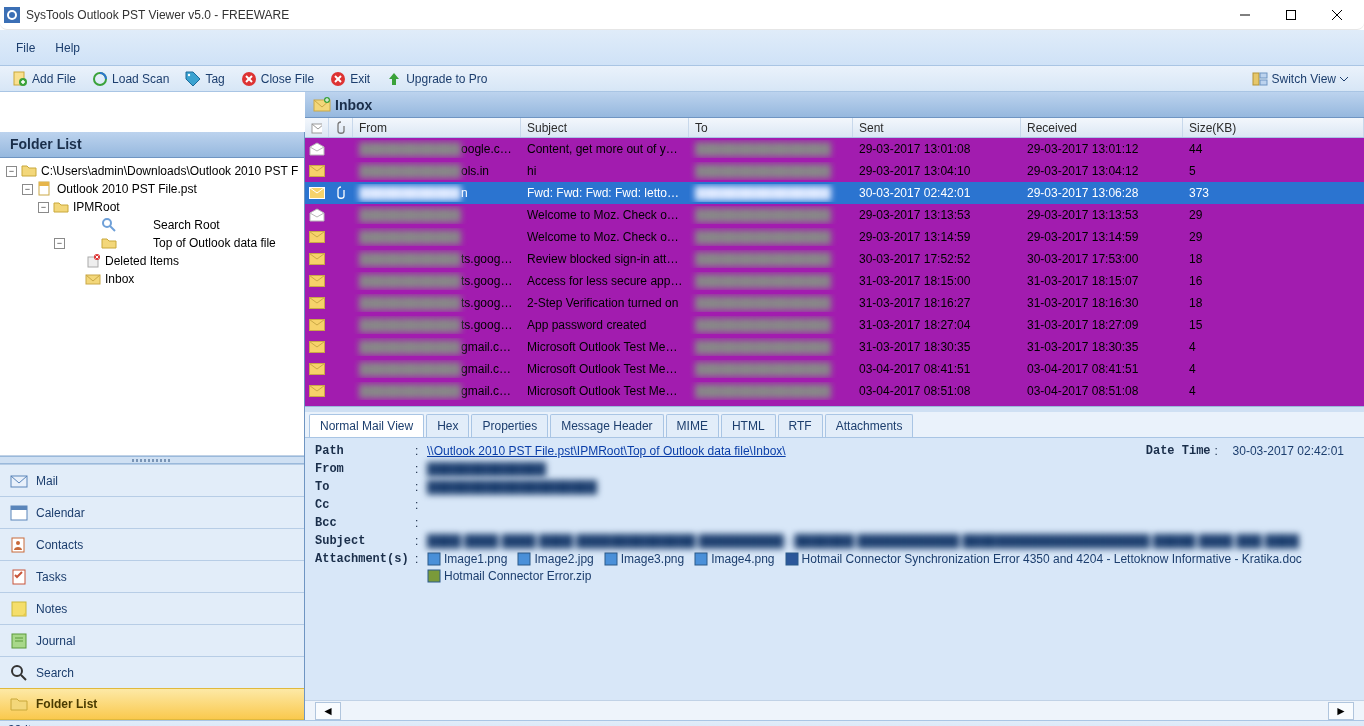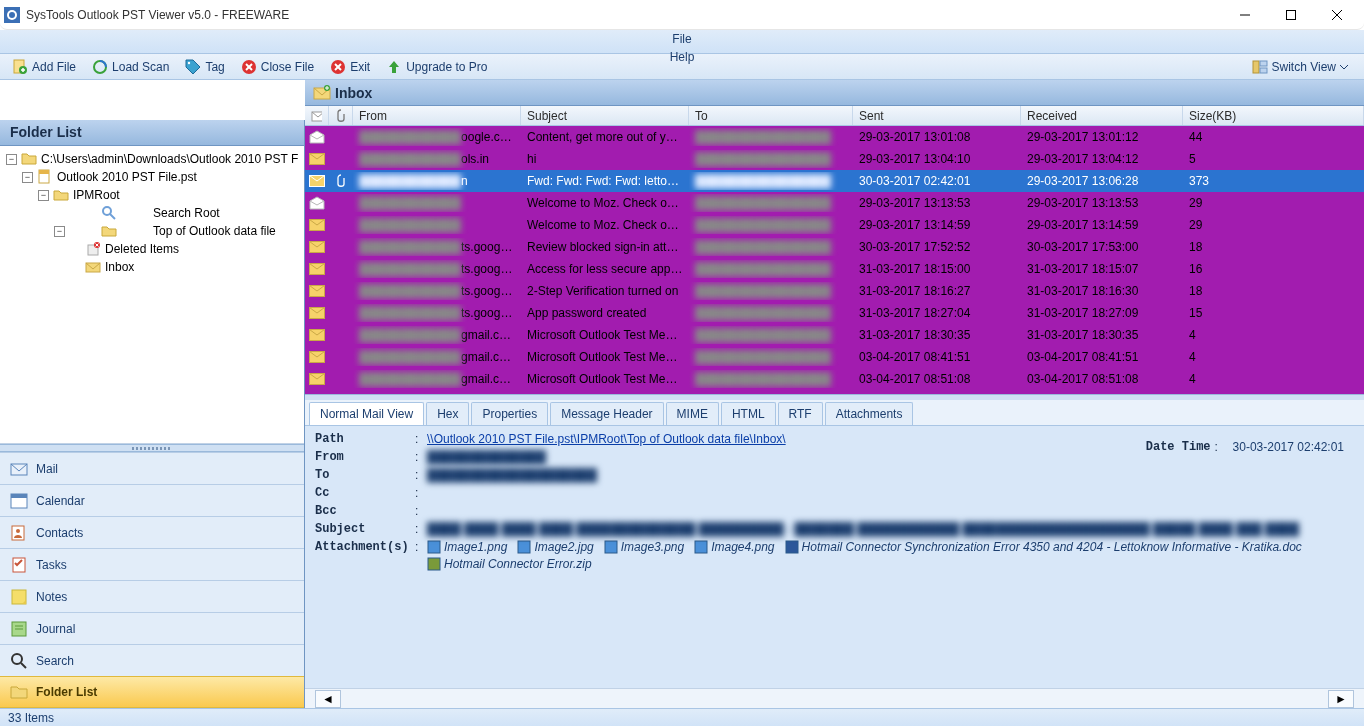--- a/index.html
+++ b/index.html
@@ -5,21 +5,21 @@
 * { box-sizing: border-box; margin: 0; padding: 0; font-family: "Segoe UI", Tahoma, sans-serif; font-size: 12px; }
 html, body { width: 1364px; height: 726px; overflow: hidden; background: #fff; }
 
 
 .titlebar { height: 30px; background: #fff; display: flex; align-items: center; padding: 0 4px; border-bottom: 1px solid #e6e6e6; border-radius: 7px; }
 .titlebar .app-icon { width: 16px; height: 16px; margin-right: 6px; }
 .titlebar .title { flex: 1; color: #333; }
 .titlebar .winbtn { width: 46px; height: 30px; display: flex; align-items: center; justify-content: center; color: #000; }
 
 
-.menubar { height: 24px; background: linear-gradient(#e0ecf9, #cfe2f7); display: flex; align-items: center; padding: 0 6px; border-bottom: 1px solid #a9c5e4; flex-direction: column; }
+.menubar { height: 36px; background: linear-gradient(#e0ecf9, #cfe2f7); display: flex; align-items: center; padding: 0 6px; border-bottom: 1px solid #a9c5e4; }
 .menubar .mitem { padding: 2px 10px; color: #1c3e6e; cursor: pointer; }
 
 
 .toolbar { height: 26px; background: linear-gradient(#eaf2fb, #d7e6f6); display: flex; align-items: center; padding: 0 6px; border-bottom: 1px solid #a9c5e4; }
 .tool { display: flex; align-items: center; padding: 2px 6px; margin-right: 4px; cursor: pointer; color: #1c3e6e; }
 .tool .ti { width: 16px; height: 16px; margin-right: 4px; }
 .toolbar .tspacer { flex: 1; }
 
 
 .main { display: flex; height: 628px; }
@@ -86,23 +86,23 @@
 .tab.active{ background:#fff;}
 
 
 .detail { flex:1; background:#d8e7f8; padding:6px 10px; position:relative; overflow:auto;}
 .drow { display:flex; margin-bottom:4px;}
 .dlabel { width:100px; font-weight:bold; color:#1a2e4a;font-family:Liberation Mono, monospace;}
 .dcolon{width:12px; color:#1a2e4a;}
 .dval { flex:1; color:#1c3e6e;}
 .dval a{color:#0a3ea8; text-decoration:underline;}
 .dval .plain{text-decoration:none; color:#0a3ea8;}
-.datetime{position:absolute; right:20px; top:14px; display:flex;}
+.datetime{position:absolute; right:20px; top:6px; display:flex;}
 .datetime .dlabel{width:auto; margin-right:4px;}
-.att-item{display:inline-flex; align-items:center; margin-right:10px; color:#1c3e6e;font-style:italic;}
+.att-item{display:inline-flex; align-items:center; margin-right:10px; color:#1c3e6e;}
 .att-item .aicon{width:14px;height:14px;margin-right:3px;}
 
 
 .scrollbar { height:20px; background:#eef4fb; border-top:1px solid #c1d2e6; display:flex; align-items:center; }
 .scrollbtn{width:26px;height:18px;border:1px solid #b0c5dd; background:#f8fbfe; display:flex;align-items:center;justify-content:center; cursor:pointer;}
 
 
 .status { height:20px; background:linear-gradient(#e0ecf9,#cfe2f7); padding:2px 8px; color:#1c3e6e; border-top:1px solid #a9c5e4;}
 
 

